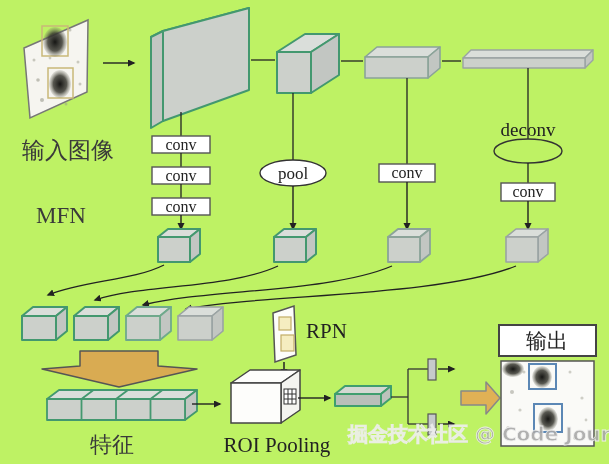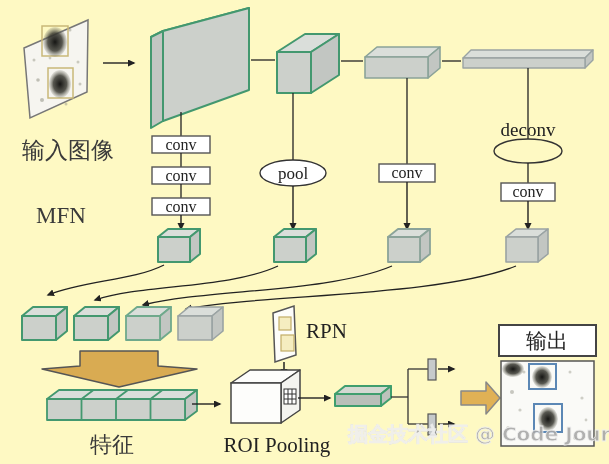--- a/index.html
+++ b/index.html
@@ -1,16 +1,16 @@
 <!DOCTYPE html>
 <html><head>
 <meta charset="utf-8">
 <style>
   html,body{margin:0;padding:0;background:#ffffff;}
-  .stage{position:relative;width:609px;height:464px;background:#fef9c3;overflow:hidden;
+  .stage{position:relative;width:609px;height:464px;background:#bef264;overflow:hidden;
          font-family:"Liberation Serif", serif;}
   svg{display:block;}
   text{user-select:none;}
   .serif{font-family:"Liberation Serif", serif;}
   .cjk{font-family:"DejaVu Sans","Liberation Sans",sans-serif;}
   .wm{font-family:"DejaVu Sans","Liberation Sans",sans-serif;font-weight:bold;}
 </style>
 </head>
 <body>
 

